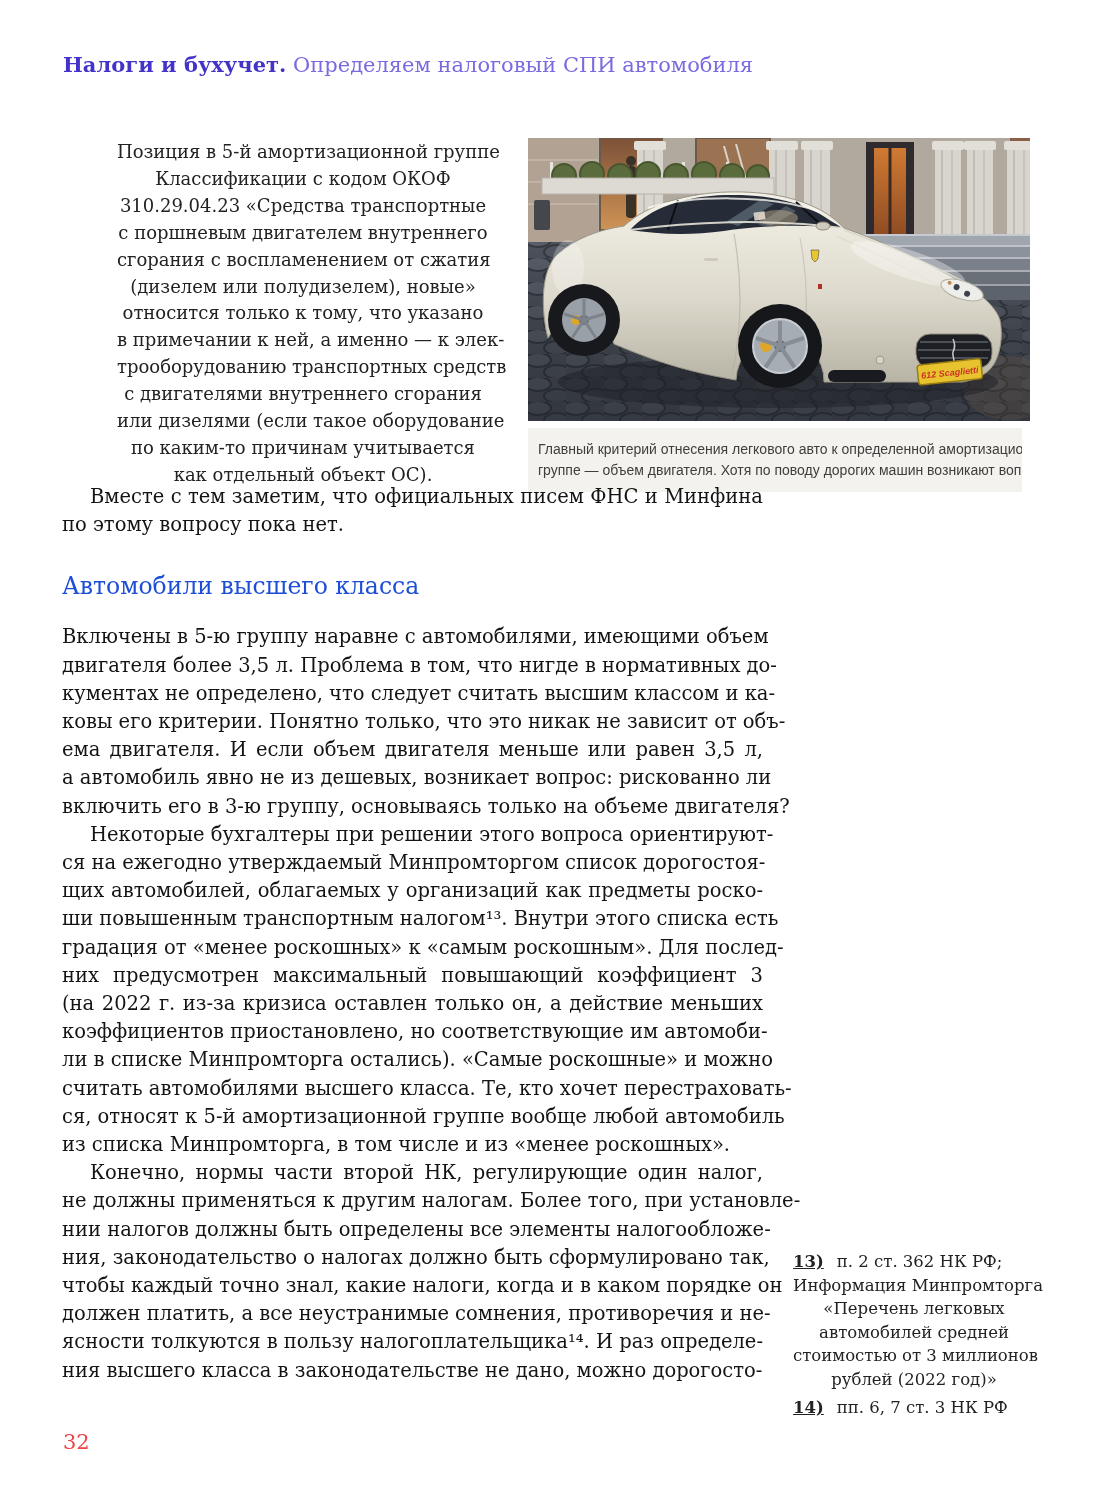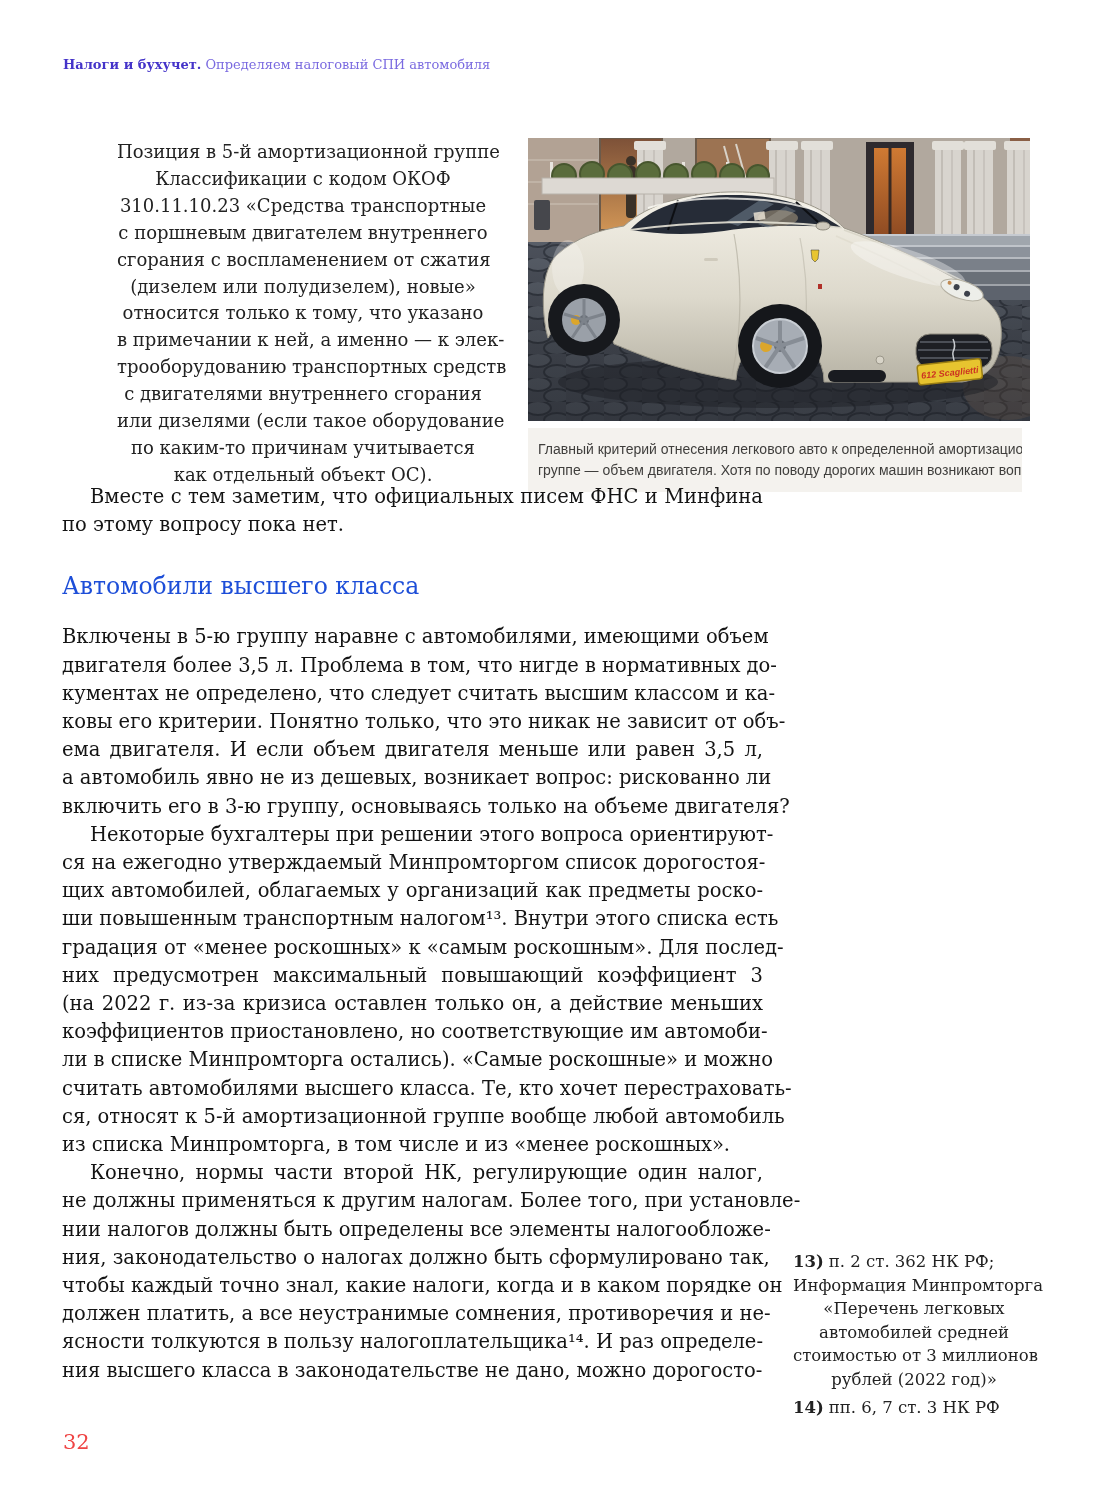--- a/index.html
+++ b/index.html
@@ -3,21 +3,21 @@
 <meta charset="utf-8">
 <style>
   html,body { margin:0; padding:0; }
   body {
     width:1104px; height:1500px; position:relative; background:#ffffff;
     font-family:"DejaVu Serif", serif; color:#1b1b1b; overflow:hidden;
   }
   .abs { position:absolute; }
 
   
-  .pagehead { left:63px; top:52px; font-size:13px; line-height:26px; white-space:nowrap; }
+  .pagehead { left:63px; top:52px; font-size:21px; line-height:26px; white-space:nowrap; }
   .pagehead .brand { font-weight:bold; color:#4433c9; }
   .pagehead .topic { color:#7a6ae0; }
 
   
   .tline { white-space:nowrap; }
   .jst .tline { text-align:justify; text-align-last:justify; }
   .jst .tline:last-child { text-align-last:left; }
   .indent .tline:first-child { text-indent:28px; }
   .ragged .tline { text-align:center; }
 
@@ -35,37 +35,37 @@
     overflow:hidden;
   }
 
   
   .maincol { left:62px; top:483px; width:701px; font-size:19.5px; line-height:28.2px; color:#141414; }
   .heading { font-weight:normal; font-size:23.5px; line-height:31px; margin:32px 0 21px 0; color:#1d4ed8; }
 
   
   .footnotes { left:793px; top:1250px; width:242px; font-size:16.5px; line-height:23.5px; color:#222; }
   .fnote { margin:0 0 5px 0; }
-  .fmark { font-weight:bold; margin-right:5px; }
+  .fmark { font-weight:bold; margin-right:13px;text-decoration:underline; }
   .footnotes .tline { white-space:nowrap; }
 
   .pagenum { left:63px; top:1430px; font-size:21px; color:#ef4444; }
 </style>
 </head>
 <body>
 
 <div class="abs pagehead">
   <span class="brand">Налоги и бухучет.</span>
   <span class="topic">Определяем налоговый СПИ автомобиля</span>
 </div>
 
 <div class="abs intro ragged">
     <div class="tline">Позиция в 5-й амортизационной группе</div>
     <div class="tline">Классификации с кодом ОКОФ</div>
-    <div class="tline">310.11.10.23 «Средства транспортные</div>
+    <div class="tline">310.29.04.23 «Средства транспортные</div>
     <div class="tline">с поршневым двигателем внутреннего</div>
     <div class="tline">сгорания с воспламенением от сжатия</div>
     <div class="tline">(дизелем или полудизелем), новые»</div>
     <div class="tline">относится только к тому, что указано</div>
     <div class="tline">в примечании к ней, а именно — к элек-</div>
     <div class="tline">трооборудованию транспортных средств</div>
     <div class="tline">с двигателями внутреннего сгорания</div>
     <div class="tline">или дизелями (если такое оборудование</div>
     <div class="tline">по каким-то причинам учитывается</div>
     <div class="tline">как отдельный объект ОС).</div>

